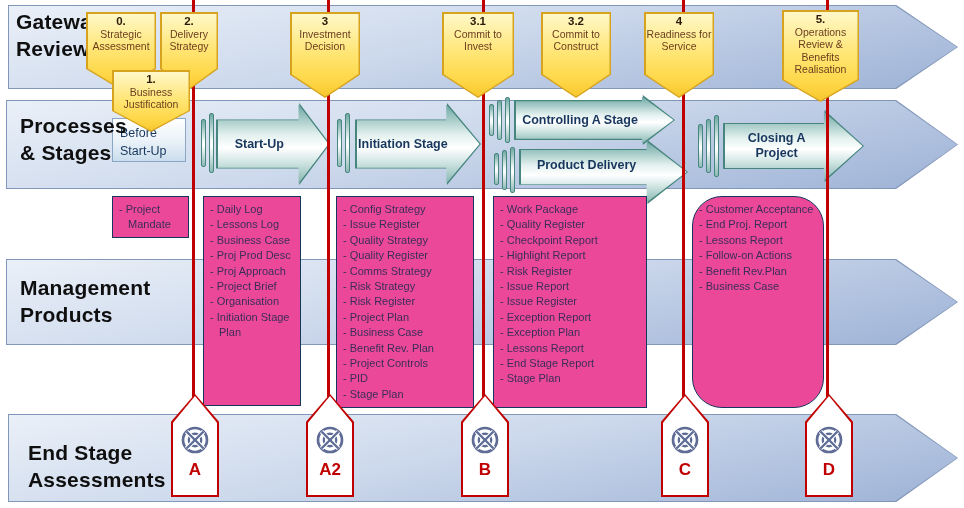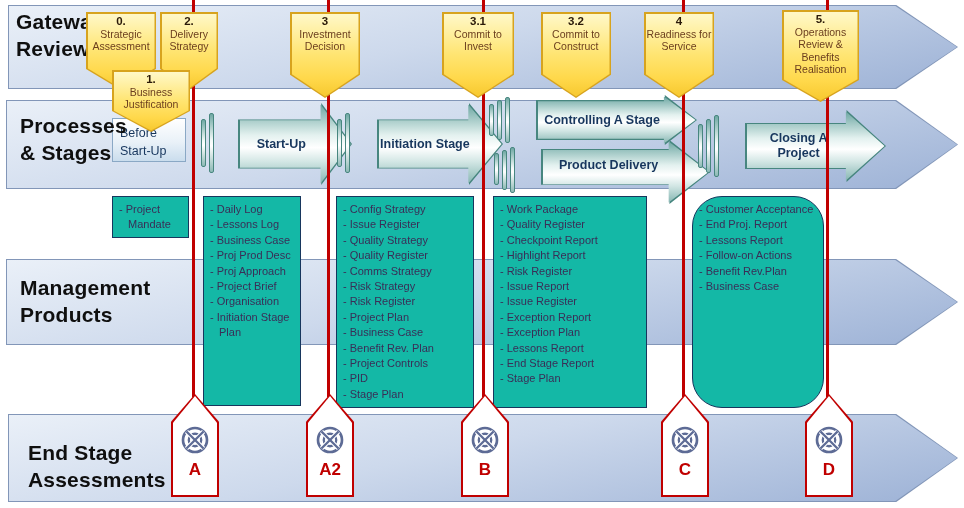--- a/index.html
+++ b/index.html
@@ -18,40 +18,40 @@
     color:#0f0f0f;letter-spacing:.2px;
   }
   
   .tag{position:absolute;z-index:5;}
   .tag-border{inset:0;background:#d7a31e;filter:drop-shadow(2px 3px 2px rgba(130,100,20,.4));}
   .tag-inner{inset:1.5px;background:linear-gradient(180deg,#fff8c8 0%,#ffe573 48%,#ffd84a 78%,#f7c82e 100%);}
   .tag-text{position:absolute;left:0;right:0;top:3px;text-align:center;}
   .tag-num{font-size:11.5px;font-weight:bold;color:#2b1a08;}
   .tag-label{font-size:10.5px;line-height:1.18;color:#6b3e1e;margin-top:1px;}
   
-  .parrow{position:absolute;z-index:2;margin-left:22px;}
+  .parrow{position:absolute;z-index:2;}
   .parrow-border{inset:0;background:#47867f;filter:drop-shadow(1px 2px 2px rgba(60,100,95,.45));}
   .parrow-inner{inset:1.5px;background:linear-gradient(180deg,#6fa8a4 0%,#e3f1ef 38%,#ffffff 54%,#d2e6e4 72%,#84b5b1 100%);}
   .parrow-text{
     position:absolute;left:2%;top:0;bottom:0;width:72%;display:flex;flex-direction:column;
     align-items:center;justify-content:center;text-align:center;
     font-weight:bold;font-size:12.5px;line-height:1.2;color:#17365d;z-index:1;
   }
   .pbar{
     position:absolute;z-index:2;width:5px;border:1px solid #47867f;border-radius:2px;
     background:linear-gradient(180deg,#6fa8a4 0%,#f2f9f8 45%,#ffffff 55%,#8cb9b5 100%);
   }
   
   .before-box{
     position:absolute;z-index:2;background:linear-gradient(180deg,#ffffff 0%,#e9f1f8 55%,#cadded 100%);
     border:1px solid #8aa8c5;color:#17365d;font-size:12.5px;line-height:1.45;padding:5px 0 0 7px;
   }
   
   .pbox{
-    position:absolute;z-index:3;background:#14b8a6;border:1px solid #17365d;
+    position:absolute;z-index:3;background:#ec4899;border:1px solid #17365d;
     padding:5px 2px 0 6px;
   }
   .product-item{
     font-size:11px;line-height:15.4px;color:#3a2e57;
     padding-left:9px;text-indent:-9px;white-space:normal;
   }
   
   .vline{position:absolute;z-index:4;top:0;width:3px;height:397px;background:#c00000;}
   
   .marker{position:absolute;z-index:5;width:48px;height:103px;}

